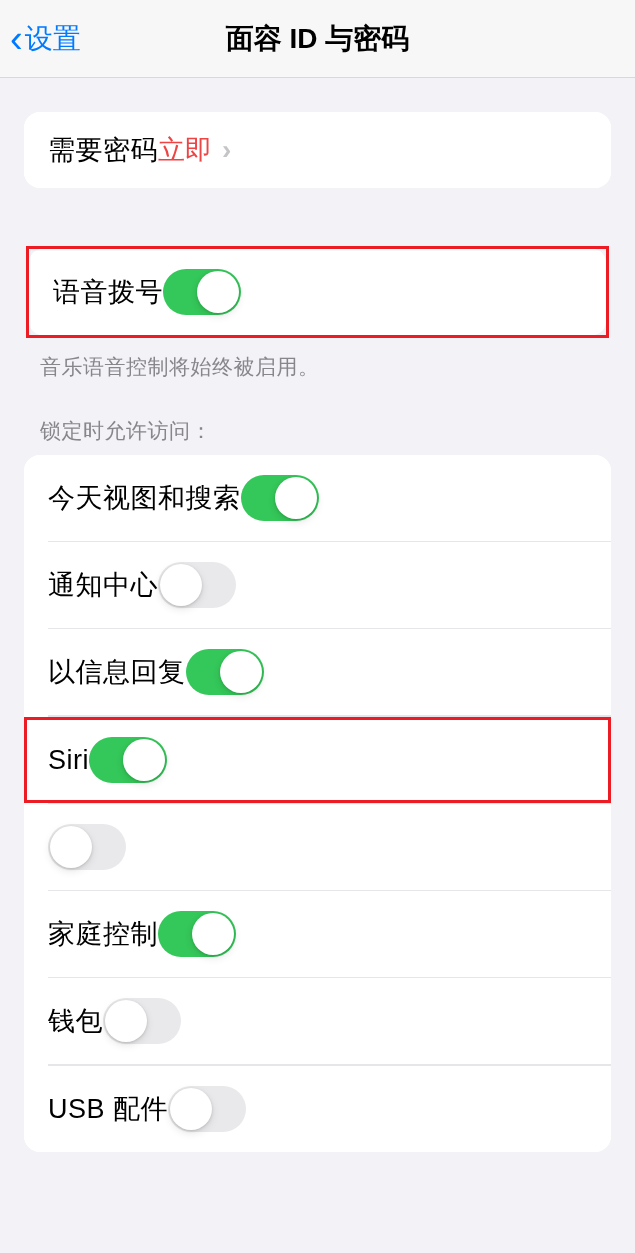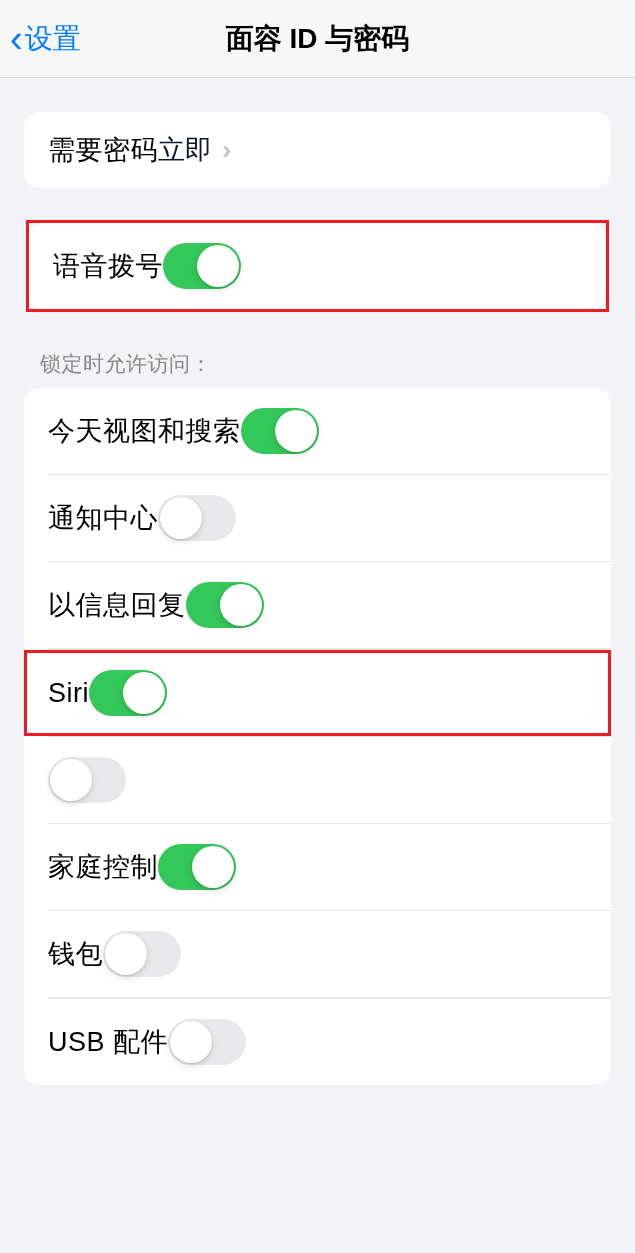--- a/index.html
+++ b/index.html
@@ -68,21 +68,21 @@
       background: #fff;
       position: relative;
     }
     .row-label {
       font-size: 27px;
       color: #000;
       letter-spacing: 0.5px;
     }
     .row-value {
       font-size: 27px;
-      color: #0f172a;
+      color: #ef4444;
       margin-right: 10px;
     }
     .row-right {
       display: flex;
       align-items: center;
     }
     .chevron-right {
       color: #c5c5c7;
       font-size: 28px;
       font-weight: 600;
@@ -132,20 +132,21 @@
     }
     .toggle.on .toggle-knob {
       left: 34px;
     }
     .toggle.off .toggle-knob {
       left: 2px;
     }
     .highlight-box {
       border: 3px solid #ed1c24;
       border-radius: 0;
+      margin-top: 26px;
     }
     .highlight-wrap {
       margin: 30px 24px 0 24px;
       padding: 2px;
     }
     .highlight-inner {
       background: #fff;
       border-radius: 14px;
     }
     .section-group .row.highlighted {
@@ -182,20 +183,21 @@
       <div class="highlight-inner">
         <div class="row" style="border-radius:14px;">
           <span class="row-label">语音拨号</span>
           <div id="voice-dial-toggle" class="toggle on">
             <div class="toggle-knob"></div>
           </div>
         </div>
       </div>
     </div>
   </div>
+  <div class="footer-text">音乐语音控制将始终被启用。</div>
 
   <div class="header-text">锁定时允许访问：</div>
   <div class="section-group" id="lock-access-group" style="margin-top:0;">
       <div class="row">
         <span class="row-label">今天视图和搜索</span>
         <div class="toggle on">
           <div class="toggle-knob"></div>
         </div>
       </div>
       <div class="separator"></div>

